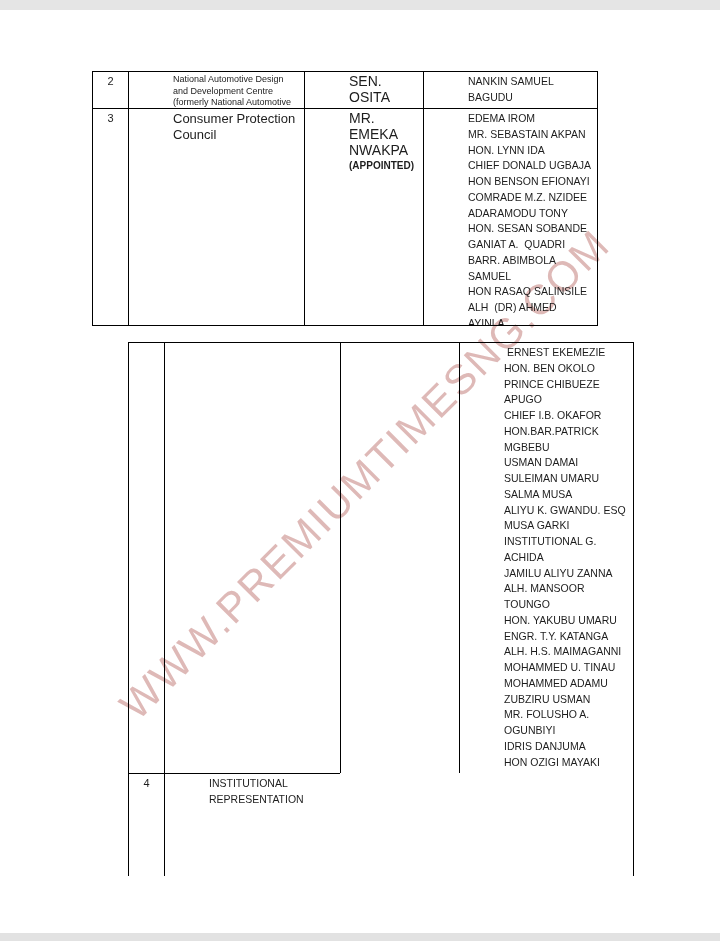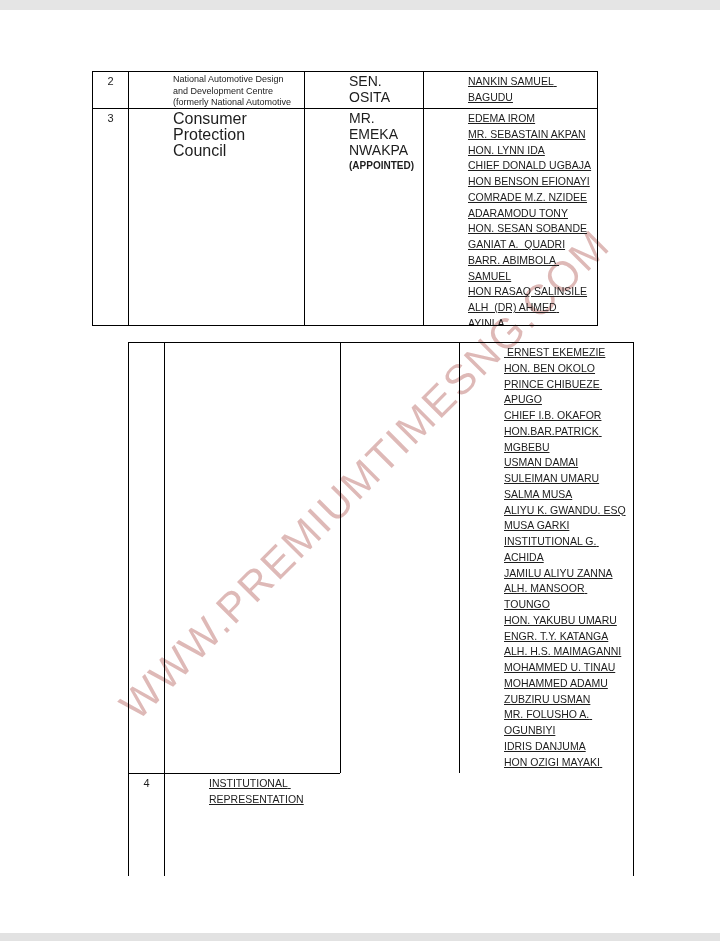--- a/index.html
+++ b/index.html
@@ -66,41 +66,40 @@
   }
   .c.bl { border-left: 1px solid #000; padding-left: 44px; }
   .c.bt { border-top: 1px solid #000; }
 
   .num {
     text-align: center;
     font-size: 11px;
     line-height: 15px;
   }
   .org {
-    font-size: 16px;
+    font-size: 13px;
     line-height: 15.8px;
   }
   .org-small {
     font-size: 9px;
     line-height: 11.5px;
     padding-top: 2px;
   }
   .chair {
     font-size: 14px;
     line-height: 15.8px;
   }
   .chair-note {
     font-weight: bold;
     font-size: 10px;
     line-height: 15.8px;
   }
   .members {
     font-size: 10.5px;
     line-height: 15.75px;
-    text-decoration: underline;
   }
   .member-line {
     white-space: pre-wrap;
   }
 </style>
 </head>
 <body>
 
 <div class="band band-top"></div>
 <div class="band band-bottom"></div>

